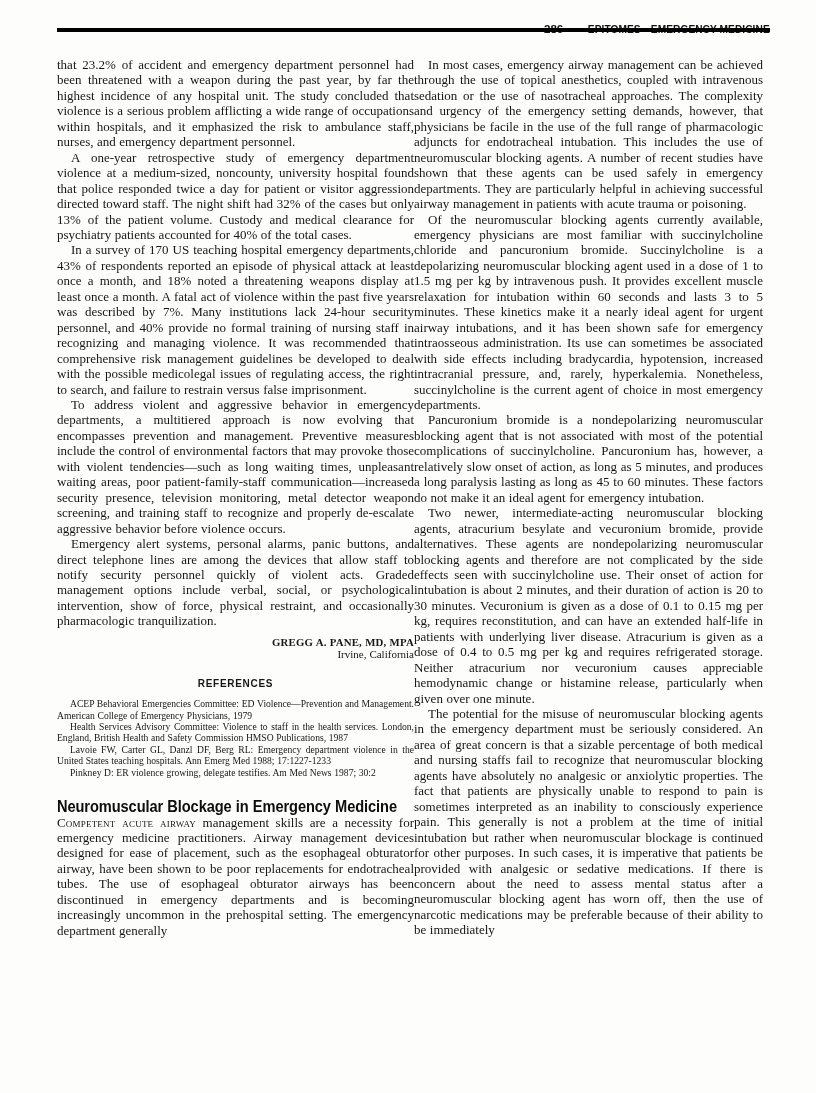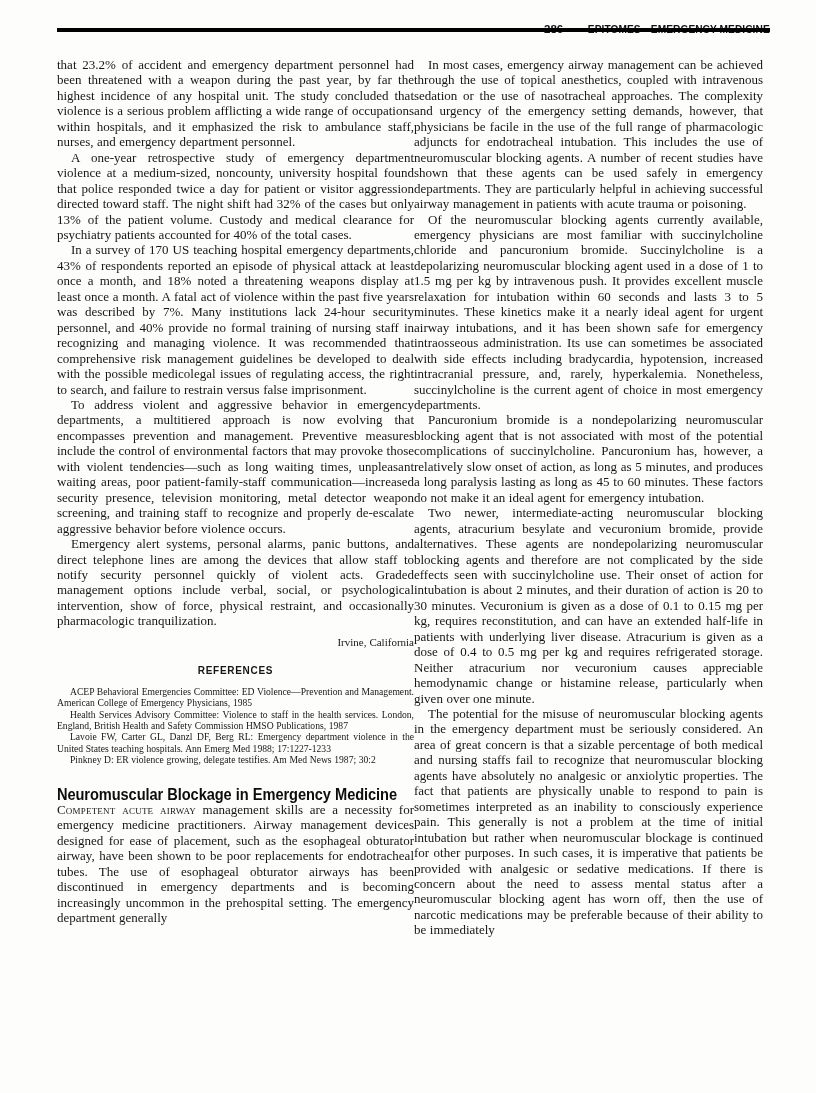--- a/index.html
+++ b/index.html
@@ -75,26 +75,27 @@
   <div class="columns">
 
     <div class="col col-left">
       <p class="body-par">that 23.2% of accident and emergency department personnel had been threatened with a weapon during the past year, by far the highest incidence of any hospital unit. The study concluded that violence is a serious problem afflicting a wide range of occupations within hospitals, and it emphasized the risk to ambulance staff, nurses, and emergency department personnel.</p>
       <p class="body-par indent">A one-year retrospective study of emergency department violence at a medium-sized, noncounty, university hospital found that police responded twice a day for patient or visitor aggression directed toward staff. The night shift had 32% of the cases but only 13% of the patient volume. Custody and medical clearance for psychiatry patients accounted for 40% of the total cases.</p>
       <p class="body-par indent">In a survey of 170 US teaching hospital emergency departments, 43% of respondents reported an episode of physical attack at least once a month, and 18% noted a threatening weapons display at least once a month. A fatal act of violence within the past five years was described by 7%. Many institutions lack 24-hour security personnel, and 40% provide no formal training of nursing staff in recognizing and managing violence. It was recommended that comprehensive risk management guidelines be developed to deal with the possible medicolegal issues of regulating access, the right to search, and failure to restrain versus false imprisonment.</p>
       <p class="body-par indent">To address violent and aggressive behavior in emergency departments, a multitiered approach is now evolving that encompasses prevention and management. Preventive measures include the control of environmental factors that may provoke those with violent tendencies—such as long waiting times, unpleasant waiting areas, poor patient-family-staff communication—increased security presence, television monitoring, metal detector weapon screening, and training staff to recognize and properly de-escalate aggressive behavior before violence occurs.</p>
       <p class="body-par indent">Emergency alert systems, personal alarms, panic buttons, and direct telephone lines are among the devices that allow staff to notify security personnel quickly of violent acts. Graded management options include verbal, social, or psychological intervention, show of force, physical restraint, and occasionally pharmacologic tranquilization.</p>
 
       <div class="byline">
+        <div class="byline-author">GREGG A. PANE, MD, MPA</div>
         <div class="byline-loc">Irvine, California</div>
       </div>
 
       <div class="refs-heading">REFERENCES</div>
       <div class="refs">
-        <p>ACEP Behavioral Emergencies Committee: ED Violence—Prevention and Management. American College of Emergency Physicians, 1985</p>
+        <p>ACEP Behavioral Emergencies Committee: ED Violence—Prevention and Management. American College of Emergency Physicians, 1979</p>
         <p>Health Services Advisory Committee: Violence to staff in the health services. London, England, British Health and Safety Commission HMSO Publications, 1987</p>
         <p>Lavoie FW, Carter GL, Danzl DF, Berg RL: Emergency department violence in the United States teaching hospitals. Ann Emerg Med 1988; 17:1227-1233</p>
         <p>Pinkney D: ER violence growing, delegate testifies. Am Med News 1987; 30:2</p>
       </div>
 
       <div class="article-title">Neuromuscular Blockage in Emergency Medicine</div>
       <p class="body-par opener"><span class="smallcaps">Competent acute airway</span><span> management skills are a necessity for emergency medicine practitioners. Airway management devices designed for ease of placement, such as the esophageal obturator airway, have been shown to be poor replacements for endotracheal tubes. The use of esophageal obturator airways has been discontinued in emergency departments and is becoming increasingly uncommon in the prehospital setting. The emergency department generally</span></p>
     </div>
 
     <div class="col col-right">

